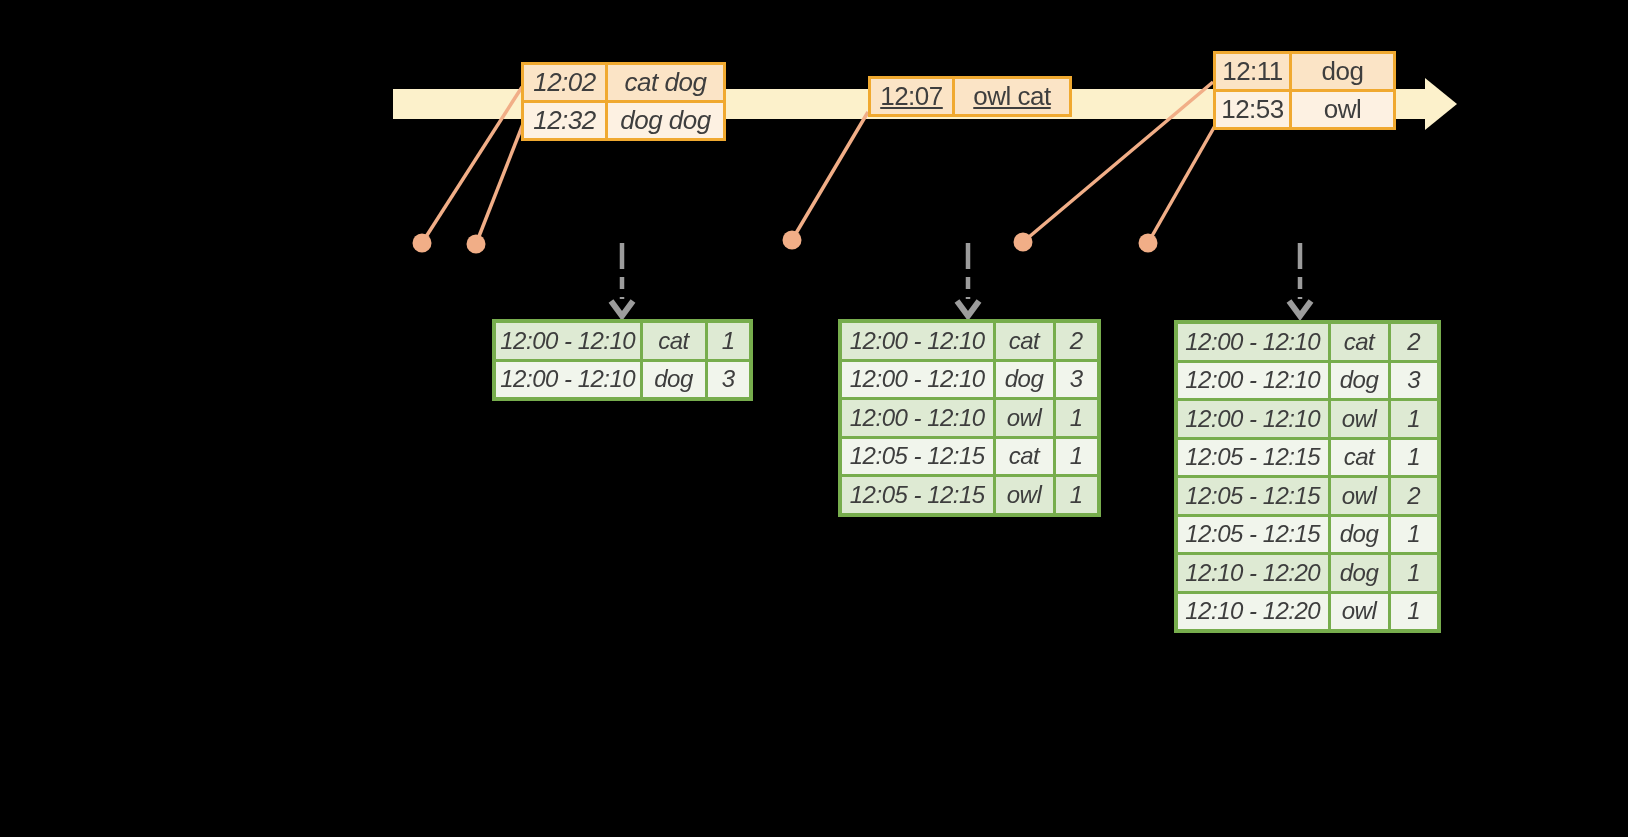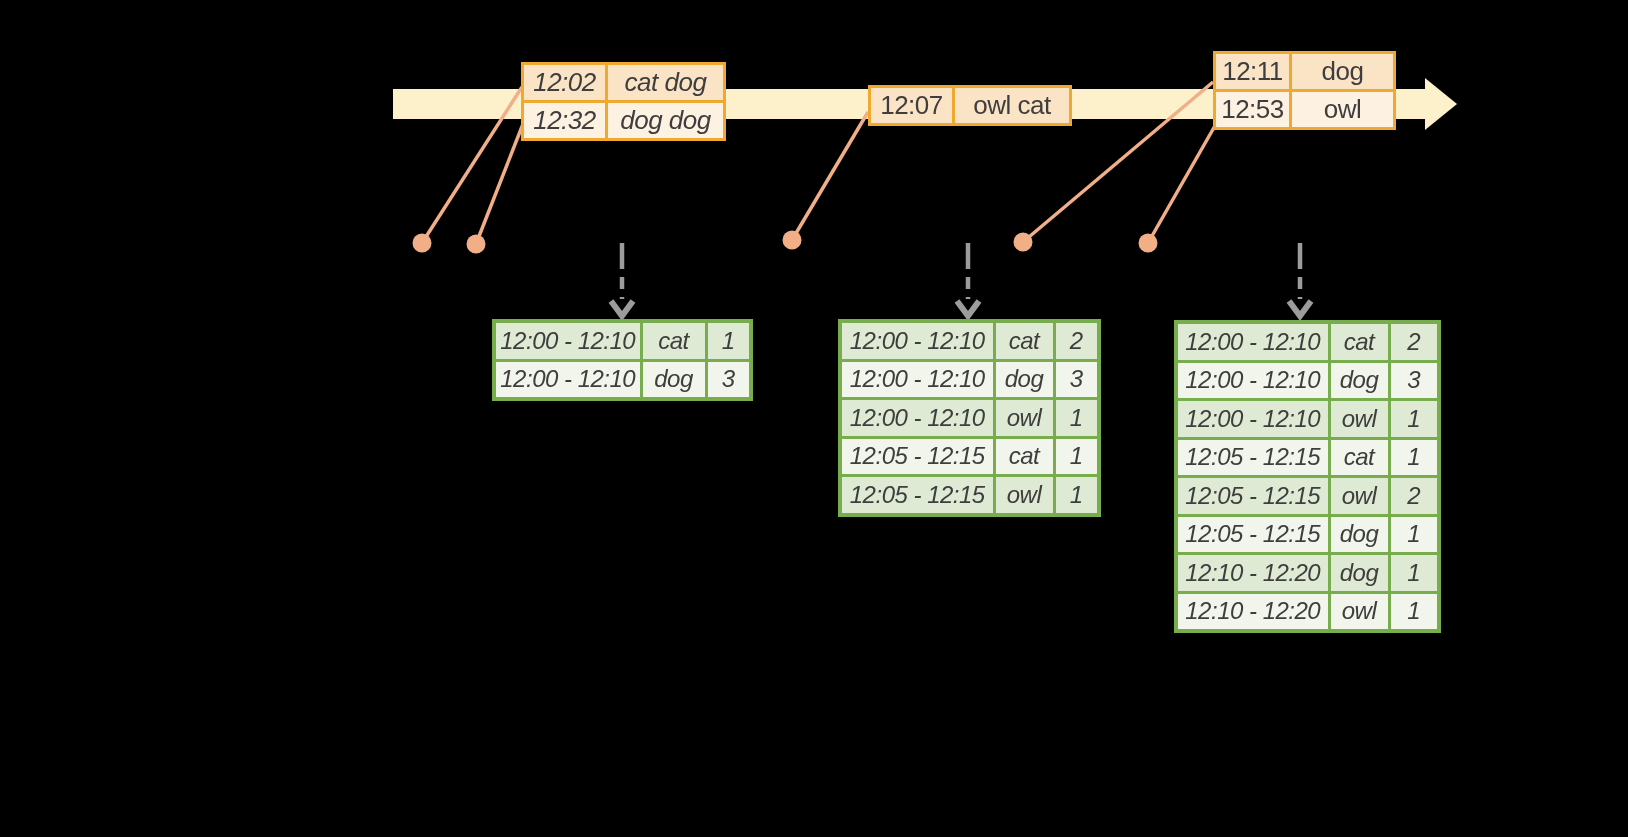--- a/index.html
+++ b/index.html
@@ -28,21 +28,21 @@
   .trigger-head{stroke:var(--trigger-arrow);stroke-width:6;fill:none;}
 
   table{border-collapse:collapse;table-layout:fixed;position:absolute;}
   td{overflow:hidden;white-space:nowrap;text-align:center;vertical-align:middle;padding:0;}
 
   .event-table{border:3px solid var(--event-border);}
   .event-table td{border:3px solid var(--event-border);height:35px;font-size:26px;letter-spacing:-0.5px;}
   .event-table tr:nth-child(odd) td{background:var(--event-row-dark);}
   .event-table tr:nth-child(even) td{background:var(--event-row-light);}
   #event-table-1{left:521px;top:62px;width:202px;font-style:italic;}
-  #event-table-2{left:868px;top:85px;width:201px;}
+  #event-table-2{left:868px;top:76px;width:201px;text-decoration:underline;}
   #event-table-3{left:1213px;top:51px;width:180px;}
 
   .result-table{border:4px solid var(--result-border);}
   .result-table td{border:3px solid var(--result-border);height:35.5px;font-size:24px;letter-spacing:-0.5px;font-style:italic;}
   .result-table tr:nth-child(odd) td{background:var(--result-row-dark);}
   .result-table tr:nth-child(even) td{background:var(--result-row-light);}
   #result-table-1{left:492px;top:319px;width:257px;}
   #result-table-2{left:838px;top:319px;width:259px;}
   #result-table-3{left:1174px;top:320px;width:263px;}
 </style>

